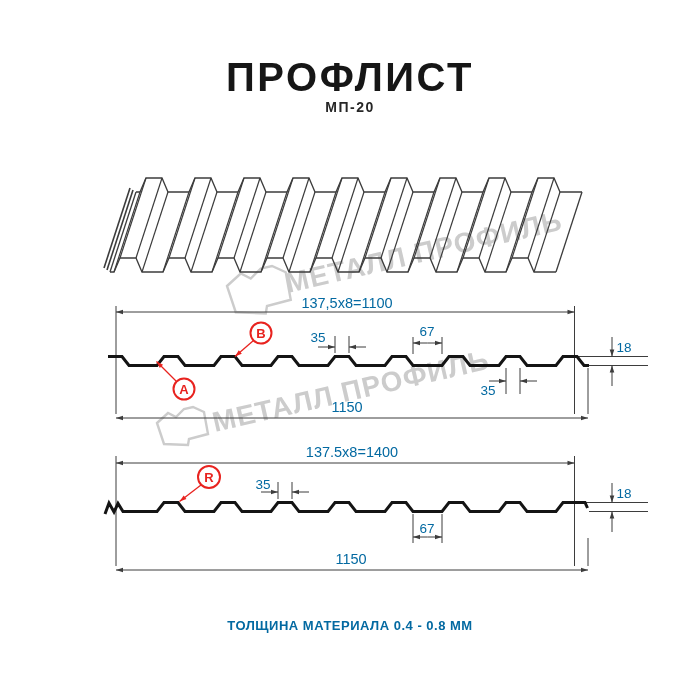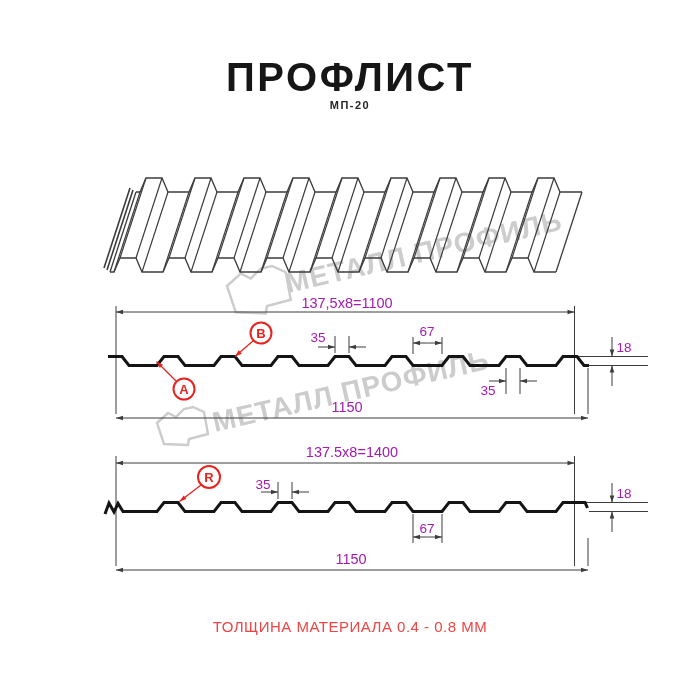--- a/index.html
+++ b/index.html
@@ -1,26 +1,26 @@
 <!DOCTYPE html>
 <html style="--accent: #e8231f; --wm: #cccccc;"><head>
 <meta charset="utf-8">
 <style>
   html,body{margin:0;padding:0}
   body{width:700px;height:700px;background:#fff;position:relative;overflow:hidden;
        font-family:"Liberation Sans",sans-serif;}
   .abs{position:absolute}
   .title{left:50%;top:55px;transform:translateX(-50%);font-size:40px;font-weight:800;
          letter-spacing:2.5px;color:#161616;white-space:nowrap}
-  .subtitle{left:50%;top:99px;transform:translateX(-50%);font-size:11px;font-weight:700;
+  .subtitle{left:50%;top:99px;transform:translateX(-50%);font-size:14px;font-weight:700;
          letter-spacing:1.5px;color:#262626;white-space:nowrap}
-  .dim{transform:translate(-50%,-50%);font-size:13.5px;color:#a21caf;white-space:nowrap}
+  .dim{transform:translate(-50%,-50%);font-size:13.5px;color:#0369a1;white-space:nowrap}
   .dim.lg{font-size:14.5px}
-  .footer{left:50%;top:618px;transform:translateX(-50%);font-size:15px;font-weight:400;
-         letter-spacing:.5px;color:#ef4444;white-space:nowrap}
+  .footer{left:50%;top:618px;transform:translateX(-50%);font-size:13px;font-weight:700;
+         letter-spacing:.5px;color:#0369a1;white-space:nowrap}
   .wm-text{font-family:"Liberation Sans",sans-serif;font-size:28px;font-weight:700;
          fill:var(--wm,#ccc);letter-spacing:1px}
   .wm-logo{fill:none;stroke:var(--wm,#ccc);stroke-width:2.4;stroke-linejoin:miter}
   .mk{fill:#fff;stroke:var(--accent,#e8231f);stroke-width:2}
   .mkt{font-family:"Liberation Sans",sans-serif;font-size:13px;font-weight:700;
          fill:var(--accent,#e8231f);text-anchor:middle}
   svg{position:absolute;left:0;top:0}
 </style>
 </head>
 <body>

